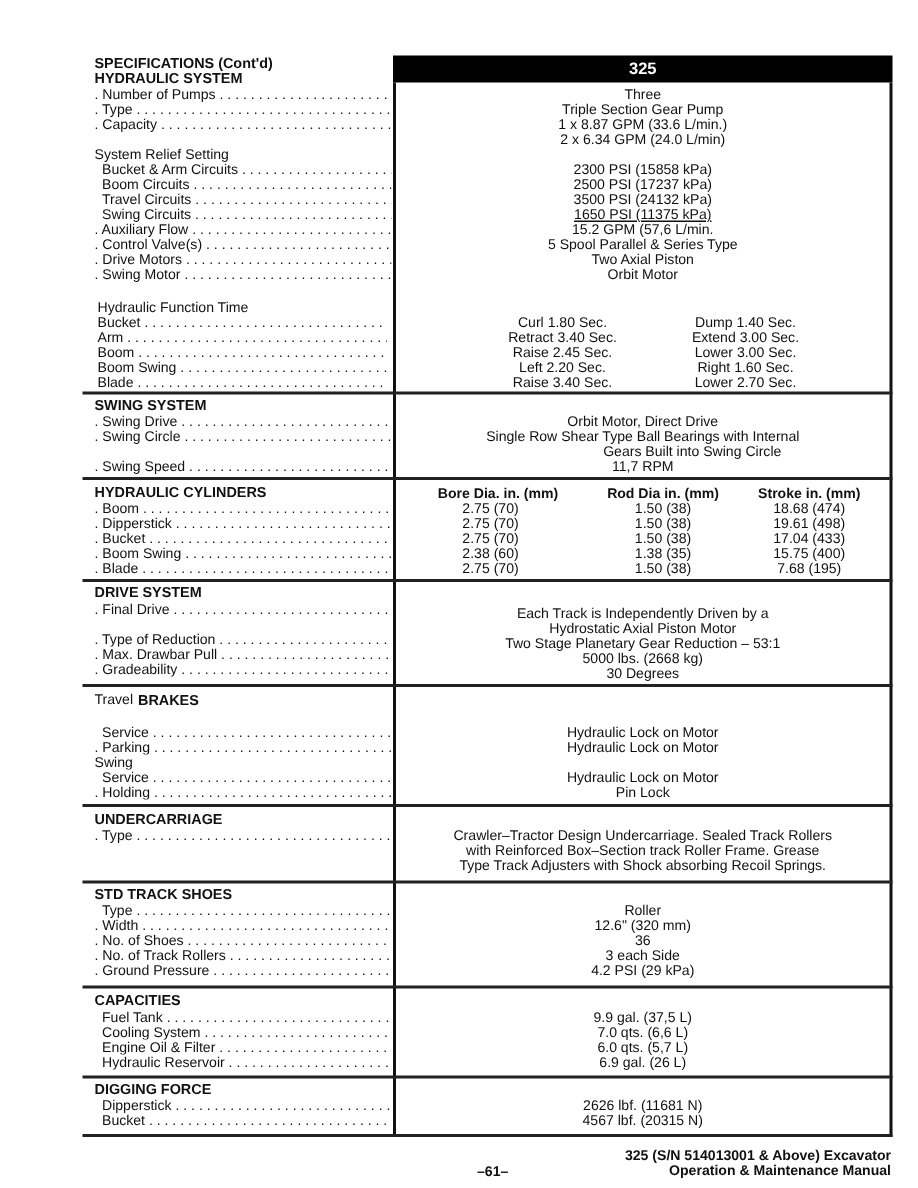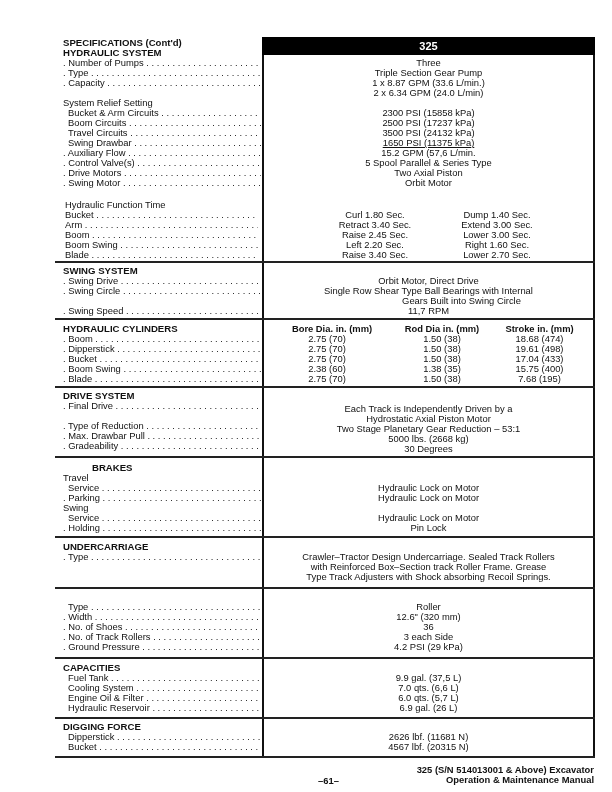--- a/index.html
+++ b/index.html
@@ -50,21 +50,21 @@
 
     <div class="val" style="top:3px;">Three</div>
     <div class="val" style="top:13px;">Triple Section Gear Pump</div>
     <div class="val" style="top:23px;">1 x 8.87 GPM (33.6 L/min.)</div>
     <div class="val" style="top:33px;">2 x 6.34 GPM (24.0 L/min)</div>
 
     <div class="lbl" style="top:43px;">System Relief Setting</div>
     <div class="lbl indent" style="top:53px;"><span>Bucket &amp; Arm Circuits</span><span class="dots"></span></div>
     <div class="lbl indent" style="top:63px;"><span>Boom Circuits</span><span class="dots"></span></div>
     <div class="lbl indent" style="top:73px;"><span>Travel Circuits</span><span class="dots"></span></div>
-    <div class="lbl indent" style="top:83px;"><span>Swing Drawbar</span><span class="dots"></span></div>
+    <div class="lbl indent" style="top:83px;"><span>Swing Circuits</span><span class="dots"></span></div>
     <div class="val" style="top:53px;">2300 PSI (15858 kPa)</div>
     <div class="val" style="top:63px;">2500 PSI (17237 kPa)</div>
     <div class="val" style="top:73px;">3500 PSI (24132 kPa)</div>
     <div class="val" style="top:83px;text-decoration:underline;">1650 PSI (11375 kPa)</div>
 
     <div class="lbl" style="top:93px;"><span>. Auxiliary Flow</span><span class="dots"></span></div>
     <div class="lbl" style="top:103px;"><span>. Control Valve(s)</span><span class="dots"></span></div>
     <div class="lbl" style="top:113px;"><span>. Drive Motors</span><span class="dots"></span></div>
     <div class="lbl" style="top:123px;"><span>. Swing Motor</span><span class="dots"></span></div>
     <div class="val" style="top:93px;">15.2 GPM (57,6 L/min.</div>
@@ -148,21 +148,21 @@
     <div class="val" style="top:17px;">Each Track is Independently Driven by a</div>
     <div class="val" style="top:27px;">Hydrostatic Axial Piston Motor</div>
     <div class="val" style="top:37px;">Two Stage Planetary Gear Reduction – 53:1</div>
     <div class="val" style="top:47px;">5000 lbs. (2668 kg)</div>
     <div class="val" style="top:57px;">30 Degrees</div>
     <div class="sep" style="top:69px;"></div>
   </div>
 
   <div class="section" style="top:458px;height:80px;">
     <div class="lbl head" style="top:5px;padding-left:29px;">BRAKES</div>
-    <div class="lbl" style="top:15px;">Travel</div>
+    <div class="lbl" style="top:3px;">Travel</div>
     <div class="lbl indent" style="top:25px;"><span>Service</span><span class="dots"></span></div>
     <div class="lbl" style="top:35px;"><span>. Parking</span><span class="dots"></span></div>
     <div class="lbl" style="top:45px;">Swing</div>
     <div class="lbl indent" style="top:55px;"><span>Service</span><span class="dots"></span></div>
     <div class="lbl" style="top:65px;"><span>. Holding</span><span class="dots"></span></div>
     <div class="val" style="top:25px;">Hydraulic Lock on Motor</div>
     <div class="val" style="top:35px;">Hydraulic Lock on Motor</div>
     <div class="val" style="top:55px;">Hydraulic Lock on Motor</div>
     <div class="val" style="top:65px;">Pin Lock</div>
     <div class="sep" style="top:78px;"></div>
@@ -171,20 +171,21 @@
   <div class="section" style="top:536px;height:52px;">
     <div class="lbl head" style="top:6px;">UNDERCARRIAGE</div>
     <div class="lbl" style="top:16px;"><span>. Type</span><span class="dots"></span></div>
     <div class="val" style="top:16px;">Crawler–Tractor Design Undercarriage.  Sealed Track Rollers</div>
     <div class="val" style="top:26px;">with Reinforced Box–Section track Roller Frame.  Grease</div>
     <div class="val" style="top:36px;">Type Track Adjusters with Shock absorbing Recoil Springs.</div>
     <div class="sep" style="top:51px;"></div>
   </div>
 
   <div class="section" style="top:587px;height:72px;">
+    <div class="lbl head" style="top:5px;">STD TRACK SHOES</div>
     <div class="lbl indent" style="top:15px;"><span>Type</span><span class="dots"></span></div>
     <div class="lbl" style="top:25px;"><span>. Width</span><span class="dots"></span></div>
     <div class="lbl" style="top:35px;"><span>. No. of Shoes</span><span class="dots"></span></div>
     <div class="lbl" style="top:45px;"><span>. No. of Track Rollers</span><span class="dots"></span></div>
     <div class="lbl" style="top:55px;"><span>. Ground Pressure</span><span class="dots"></span></div>
     <div class="val" style="top:15px;">Roller</div>
     <div class="val" style="top:25px;">12.6" (320 mm)</div>
     <div class="val" style="top:35px;">36</div>
     <div class="val" style="top:45px;">3 each Side</div>
     <div class="val" style="top:55px;">4.2 PSI (29 kPa)</div>

